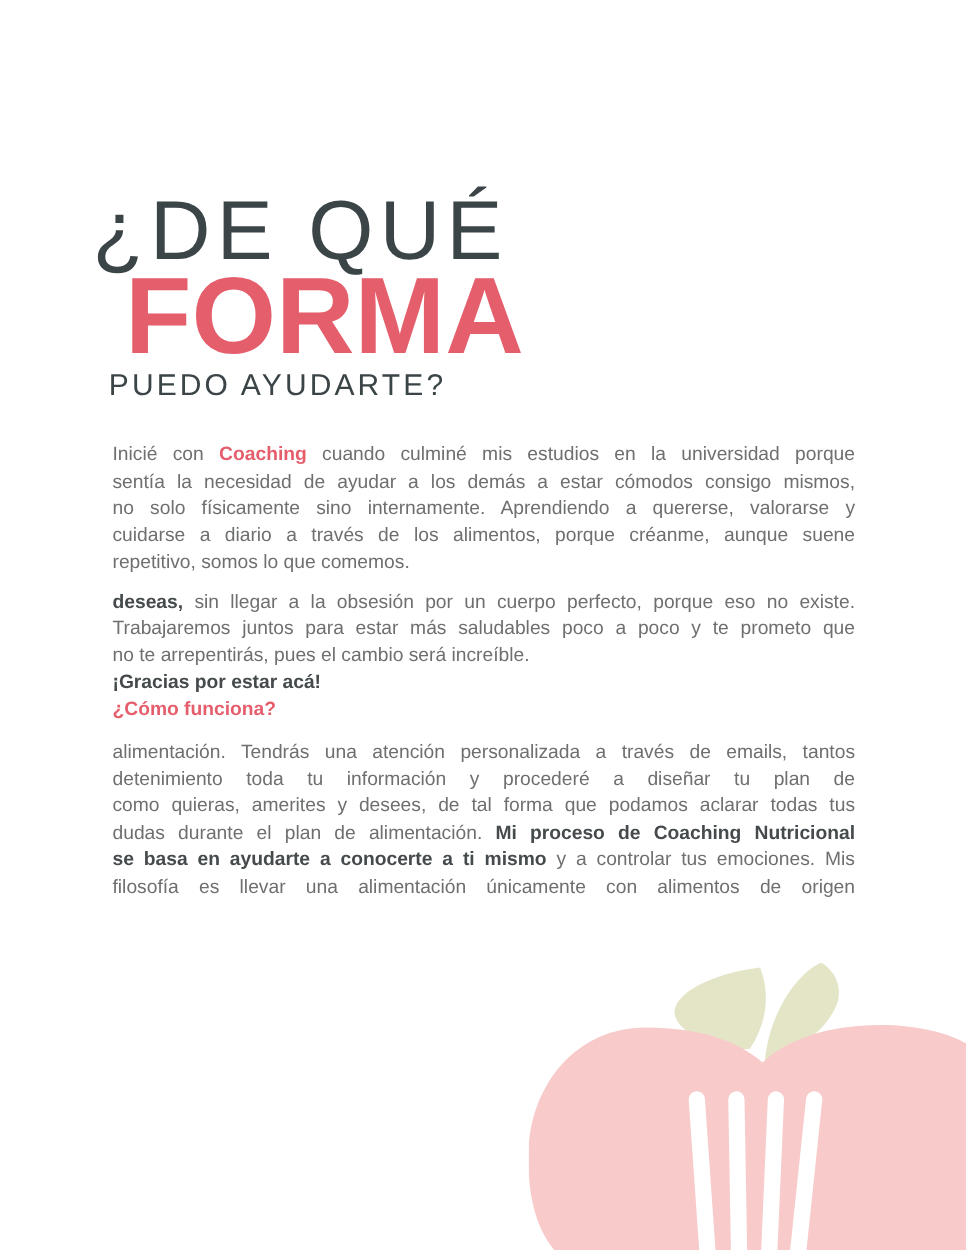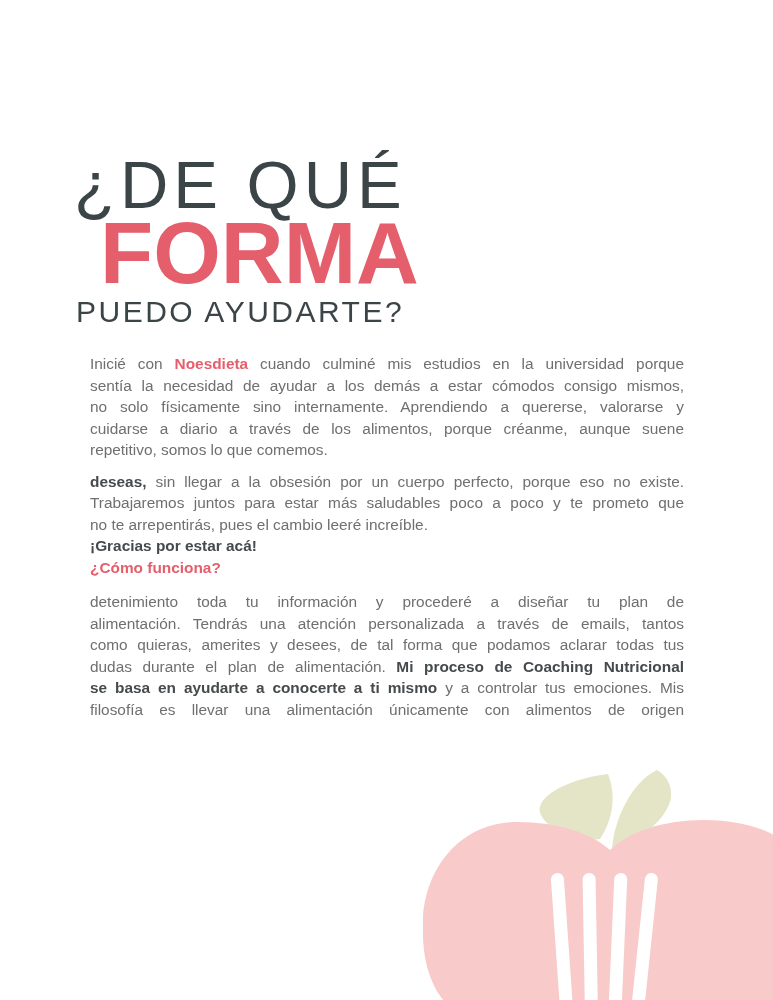--- a/index.html
+++ b/index.html
@@ -18,22 +18,22 @@
     left: 74px; top: 151px;
     font-size: 67px; letter-spacing: 5px;
     color: var(--heading, #3b4447); font-weight: 400;
   }
   .h-line2 {
     left: 100px; top: 209px;
     font-size: 87px; letter-spacing: 0px;
     color: var(--accent, #e55e6c); font-weight: bold;
   }
   .h-line3 {
-    left: 76px; top: 297px;
-    font-size: 30px; letter-spacing: 2.5px;
+    left: 87px; top: 297px;
+    font-size: 24px; letter-spacing: 2.5px;
     color: var(--heading, #3b4447); font-weight: 400;
   }
 
   
   .content {
     position: absolute;
     left: 90px; top: 353px;
     width: 594px;
     font-size: 15.4px;
     line-height: 21.5px;
@@ -66,40 +66,40 @@
 <div class="page">
 
   <header>
     <div class="h-line h-line1">¿DE QUÉ</div>
     <div class="h-line h-line2">FORMA</div>
     <div class="h-line h-line3">PUEDO AYUDARTE?</div>
   </header>
 
   <main class="content" id="content">
       <div class="para">
-        <div class="line"><span class="seg-n">Inicié con </span><span class="seg-a">Noesdieta</span><span class="seg-n"> cuando culminé mis estudios en la universidad porque</span></div>
+        <div class="line"><span class="seg-n">Inicié con </span><span class="seg-a">Coaching</span><span class="seg-n"> cuando culminé mis estudios en la universidad porque</span></div>
         <div class="line"><span class="seg-n">sentía la necesidad de ayudar a los demás a estar cómodos consigo mismos,</span></div>
         <div class="line"><span class="seg-n">no solo físicamente sino internamente. Aprendiendo a quererse, valorarse y</span></div>
         <div class="line"><span class="seg-n">cuidarse a diario a través de los alimentos, porque créanme, aunque suene</span></div>
         <div class="line last"><span class="seg-n">repetitivo, somos lo que comemos.</span></div>
       </div>
       <div class="para" style="margin-top: 10px;">
         <div class="line"><span class="seg-b">deseas,</span><span class="seg-n"> sin llegar a la obsesión por un cuerpo perfecto, porque eso no existe.</span></div>
         <div class="line"><span class="seg-n">Trabajaremos juntos para estar más saludables poco a poco y te prometo que</span></div>
-        <div class="line last"><span class="seg-n">no te arrepentirás, pues el cambio leeré increíble.</span></div>
+        <div class="line last"><span class="seg-n">no te arrepentirás, pues el cambio será increíble.</span></div>
       </div>
       <div class="para" style="">
         <div class="line last"><span class="seg-b">¡Gracias por estar acá!</span></div>
       </div>
       <div class="para" style="">
         <div class="line last"><span class="seg-a">¿Cómo funciona?</span></div>
       </div>
       <div class="para" style="margin-top: 13px;">
+        <div class="line"><span class="seg-n">alimentación. Tendrás una atención personalizada a través de emails, tantos</span></div>
         <div class="line"><span class="seg-n">detenimiento toda tu información y procederé a diseñar tu plan de</span></div>
-        <div class="line"><span class="seg-n">alimentación. Tendrás una atención personalizada a través de emails, tantos</span></div>
         <div class="line"><span class="seg-n">como quieras, amerites y desees, de tal forma que podamos aclarar todas tus</span></div>
         <div class="line"><span class="seg-n">dudas durante el plan de alimentación. </span><span class="seg-b">Mi proceso de Coaching Nutricional</span></div>
         <div class="line"><span class="seg-b">se basa en ayudarte a conocerte a ti mismo</span><span class="seg-n"> y a controlar tus emociones. Mis</span></div>
         <div class="line"><span class="seg-n">filosofía es llevar una alimentación únicamente con alimentos de origen</span></div>
       </div>
     </main>
 
   <div class="illustration">
     <svg width="350" height="230" viewBox="0 0 350 230" xmlns="http://www.w3.org/2000/svg">
 

